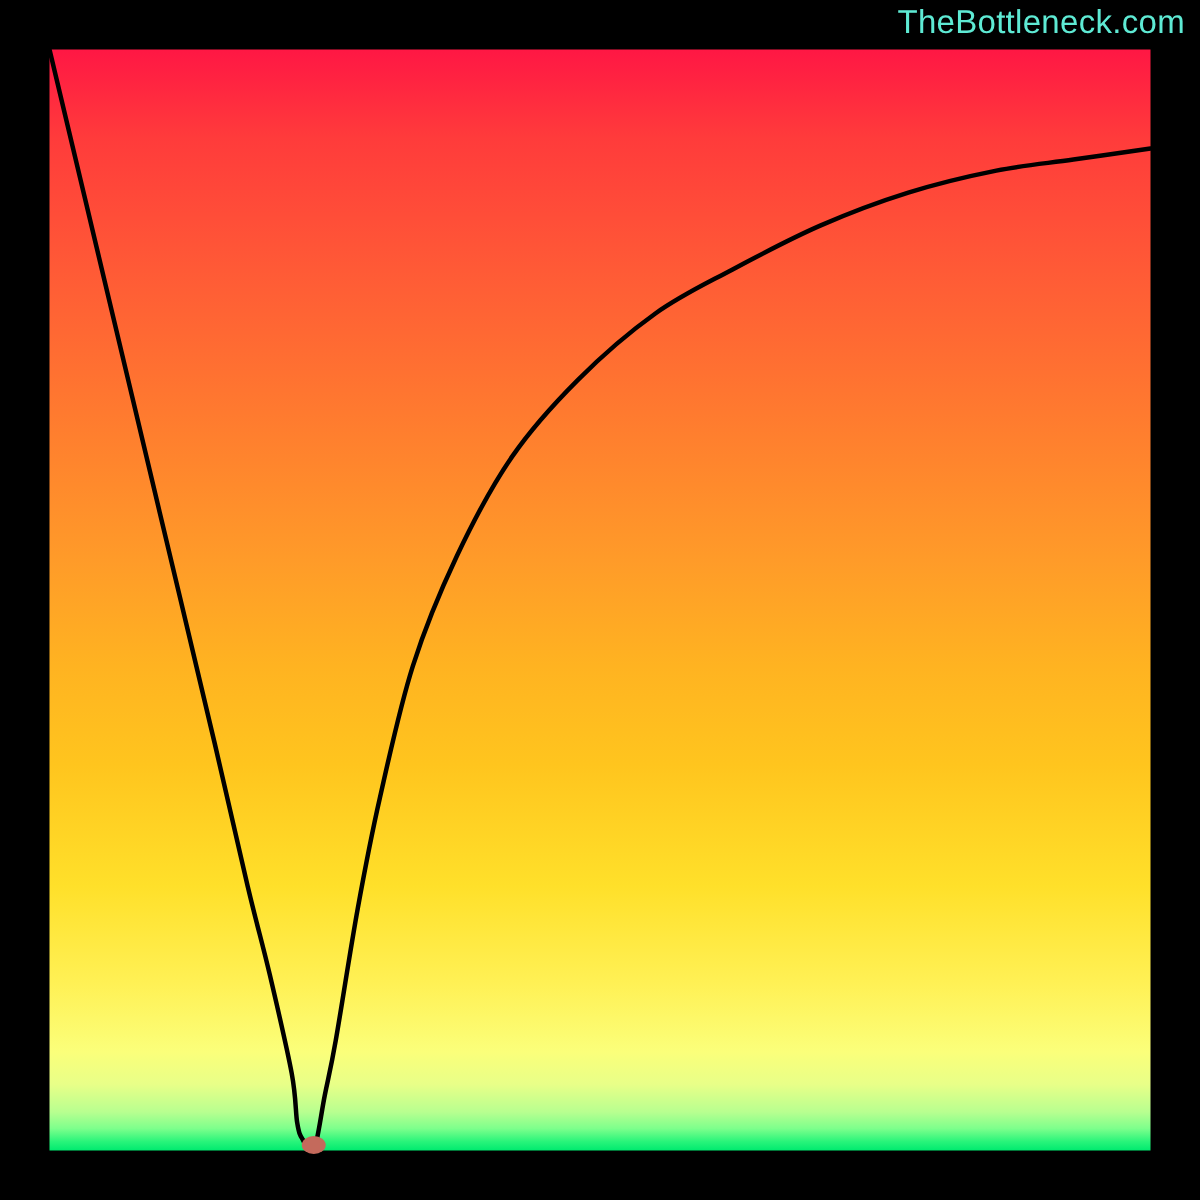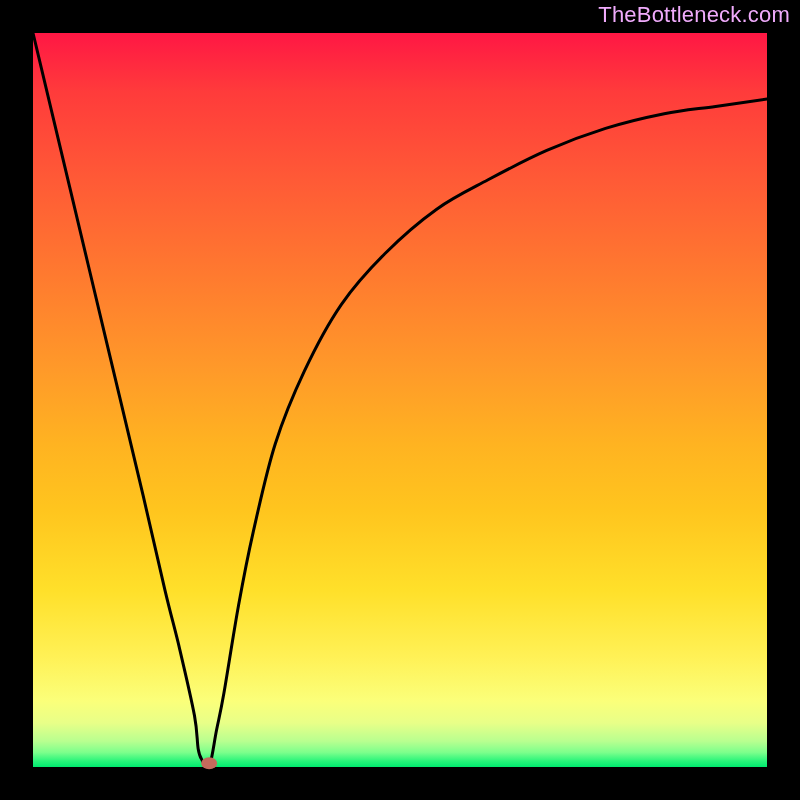--- a/index.html
+++ b/index.html
@@ -14,21 +14,21 @@
   .frame {
     position: relative;
     width: 800px;
     height: 800px;
     background: #000;
   }
   .watermark {
     position: absolute;
     top: 2px;
     right: 10px;
-    color: #f0abfc;
+    color: #5eead4;
     font-size: 22px;
     font-weight: 500;
     letter-spacing: 0.2px;
     z-index: 30;
   }
   .plot-area {
     position: absolute;
     left: 33px;
     top: 33px;
     width: 734px;

